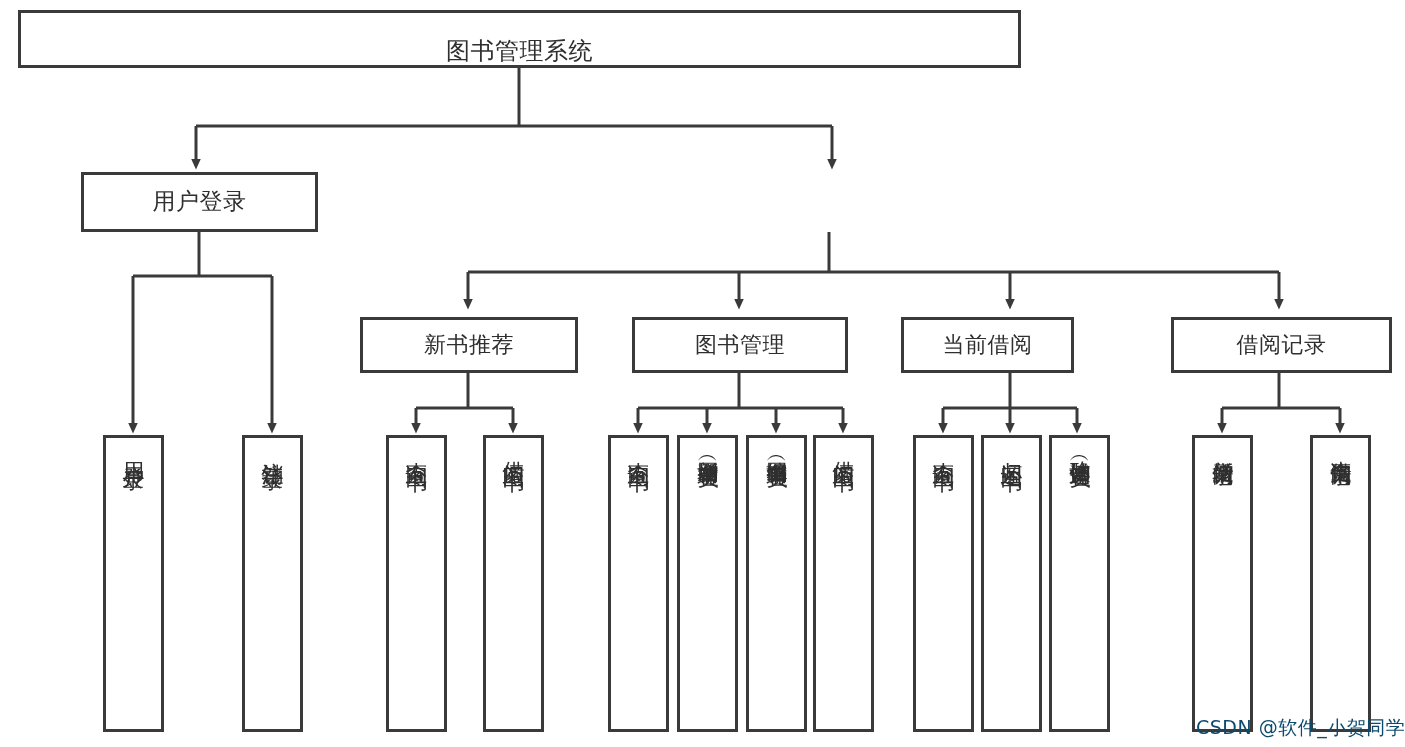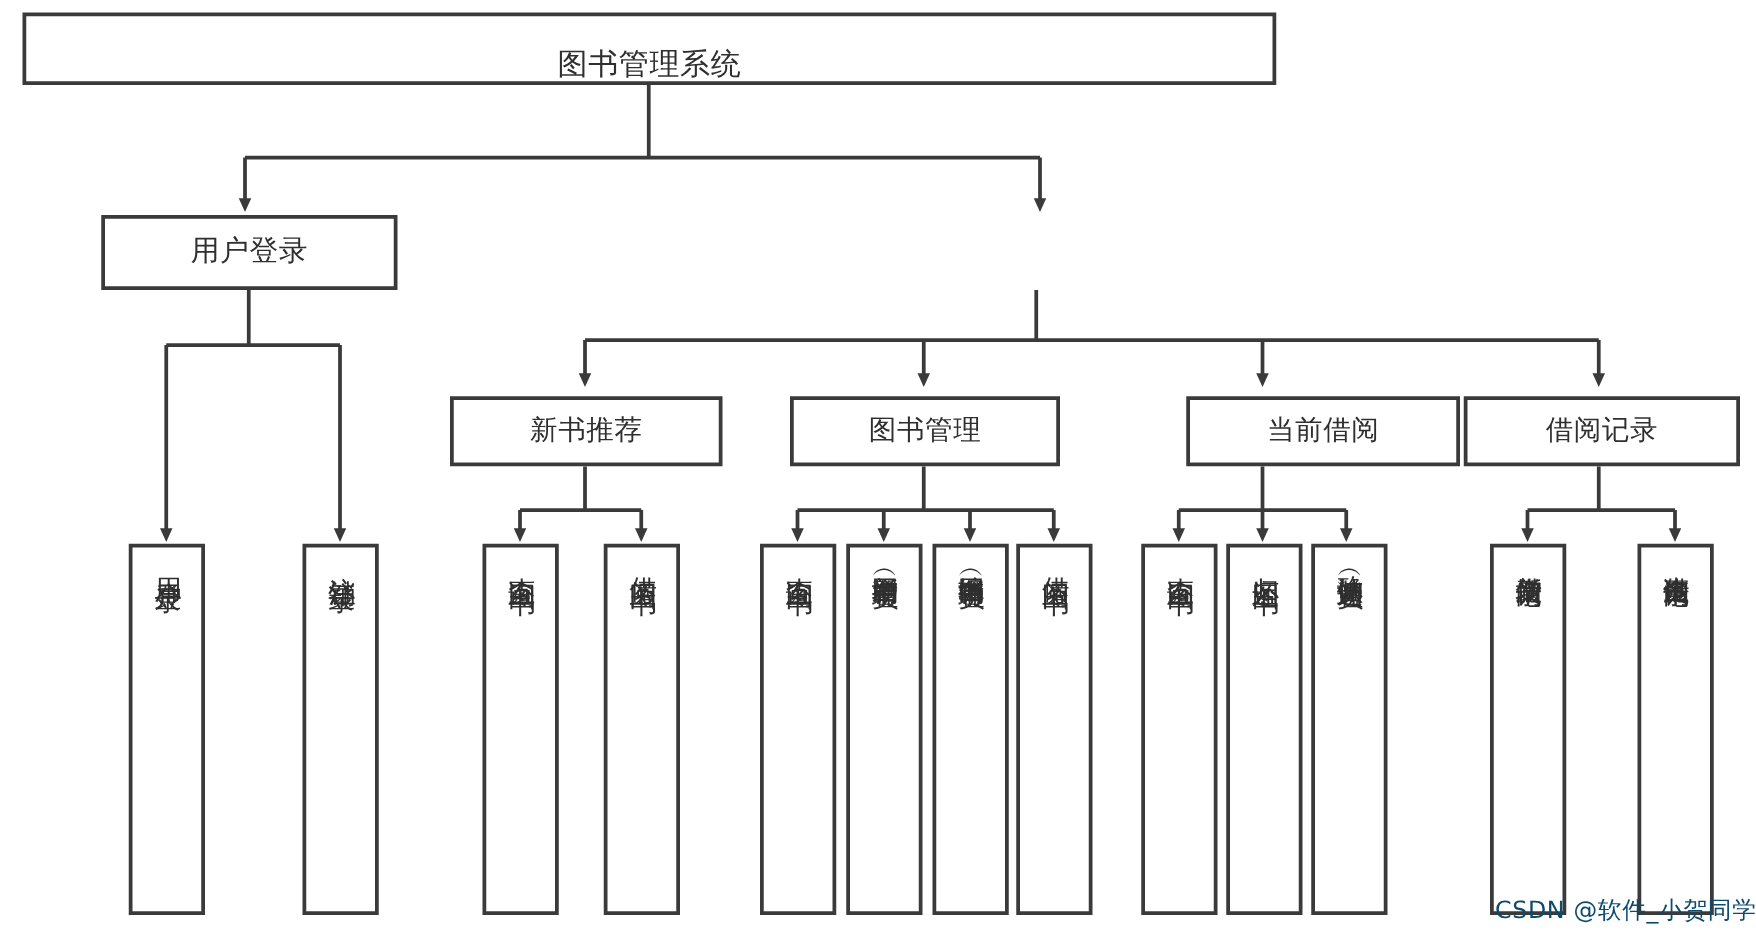--- a/index.html
+++ b/index.html
@@ -139,21 +139,21 @@
 
 
   <div class="node lvl2" style="left:360px; top:317px; width:218px; height:56px;align-items:center;">
     <span class="label">新书推荐</span>
   </div>
 
   <div class="node lvl2" style="left:632px; top:317px; width:216px; height:56px;">
     <span class="label">图书管理</span>
   </div>
 
-  <div class="node lvl2" style="left:949px; top:317px; width:219px; height:56px;">
+  <div class="node lvl2" style="left:901px; top:317px; width:173px; height:56px;">
     <span class="label">当前借阅</span>
   </div>
 
   <div class="node lvl2" style="left:1171px; top:317px; width:221px; height:56px;">
     <span class="label">借阅记录</span>
   </div>
 
   <div class="node leaf" style="left:103px; top:435px; width:61px; height:297px;">
     <span class="label">用户登录</span>
   </div>

